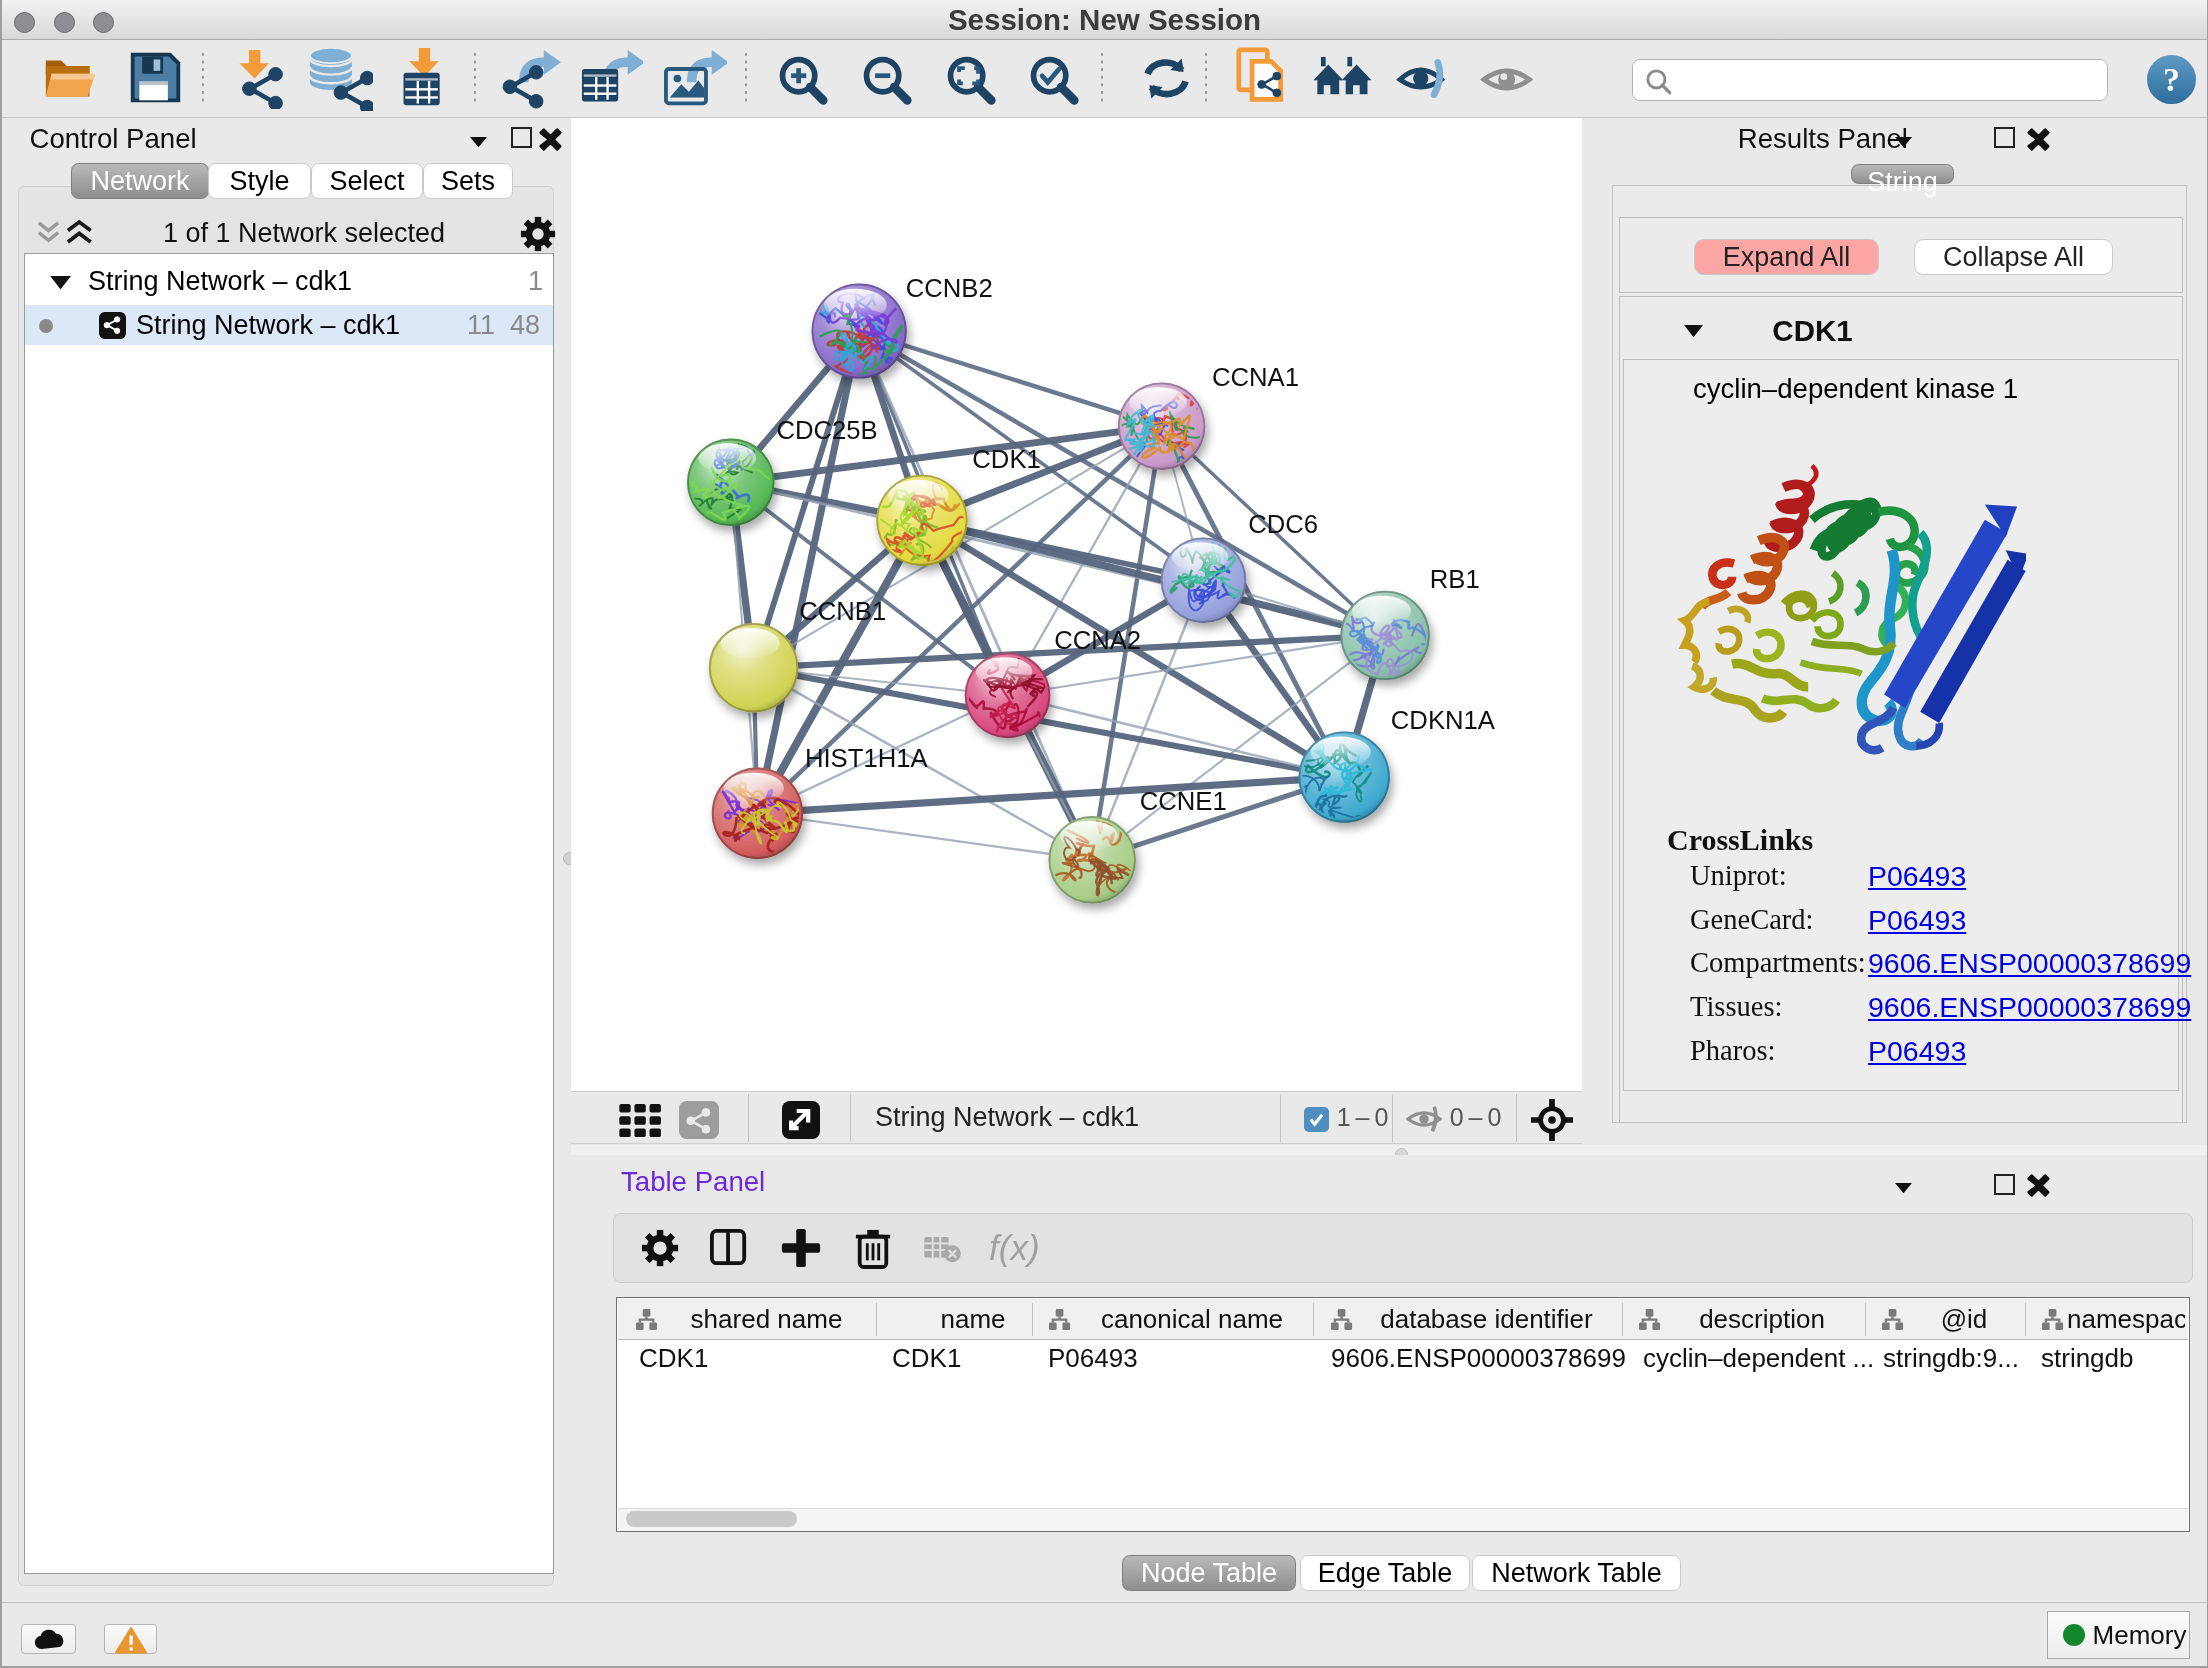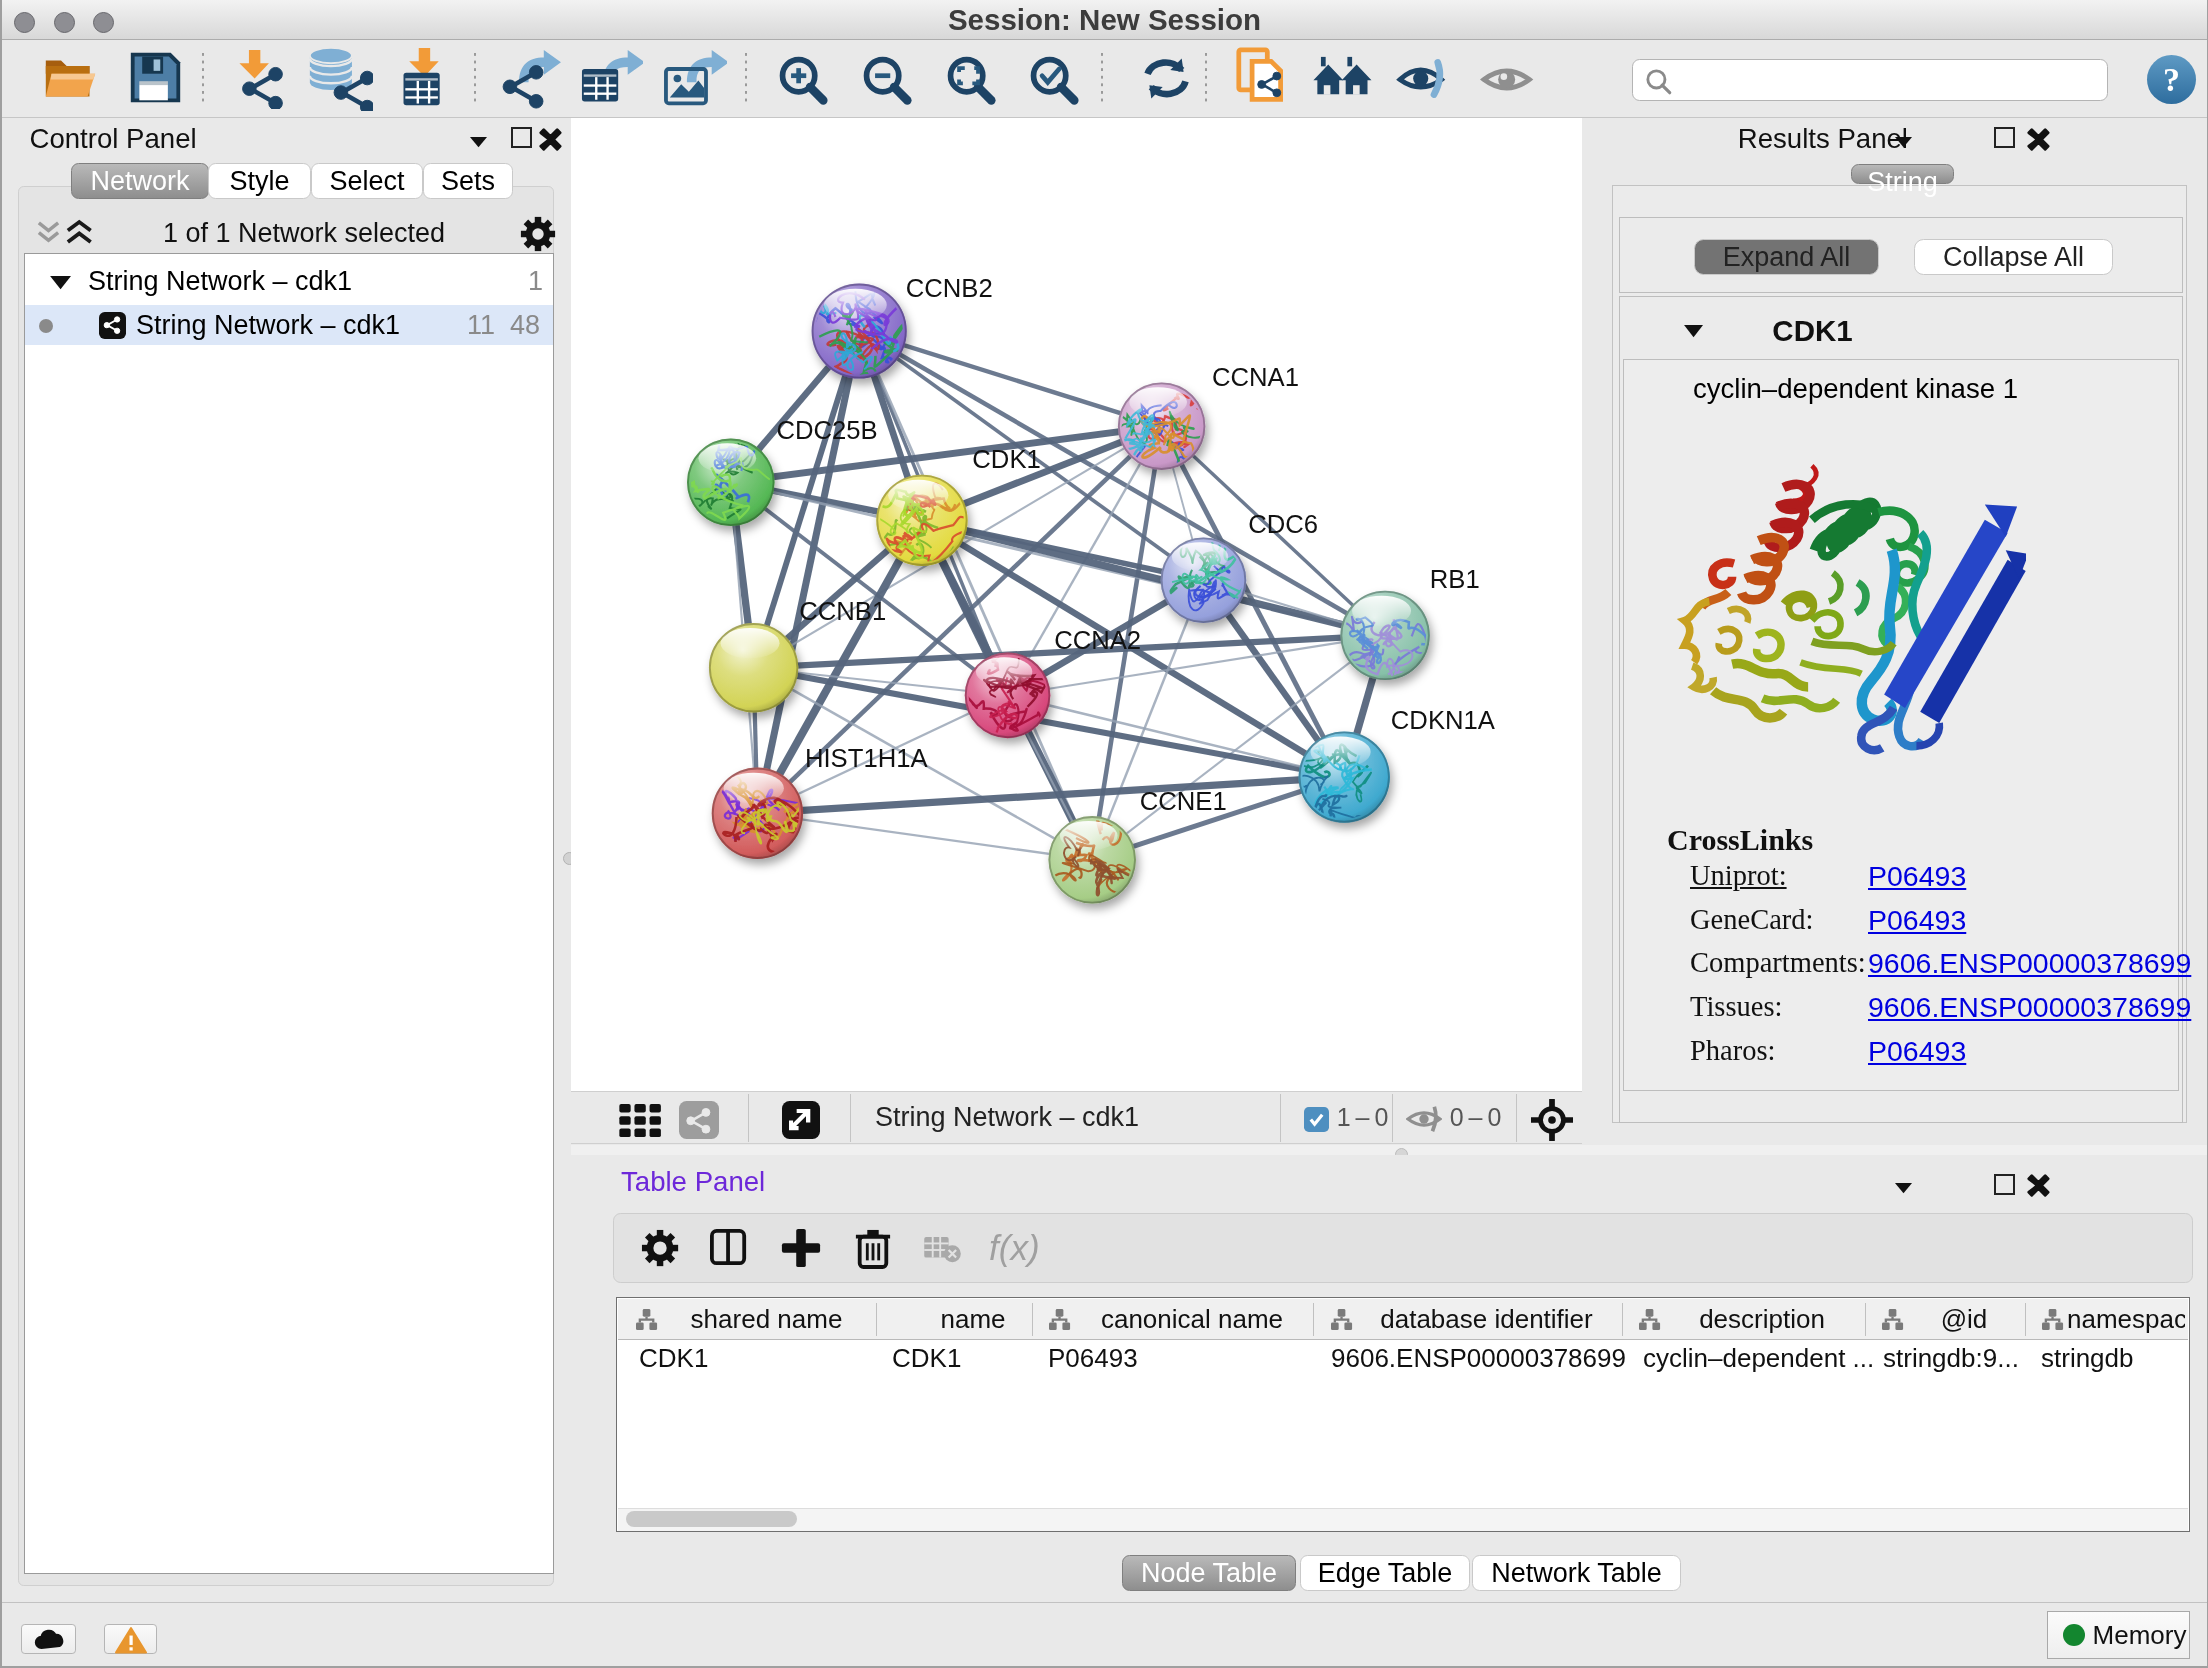--- a/index.html
+++ b/index.html
@@ -687,21 +687,21 @@
 <svg style="position:absolute;left:1893px;top:135px;" width="21" height="13.3" viewBox="0 0 22 14">
     <path d="M2 2 h18 l-9 11 z" fill="#111"></path>
   </svg>
 <div style="position:absolute;left:1994px;top:127px;width:21px;height:21px;border:2.9px solid #222;background:transparent;"></div>
 <svg style="position:absolute;left:2025px;top:126px;" width="25" height="27" viewBox="0 0 26 28">
     <path d="M4 7 L13 14 L4 21 L7 24 L14 17 L21 24 L24 21 L17 14 L24 7 L21 4 L14 11 L7 4 z" fill="#111" stroke="#111" stroke-width="3" stroke-linejoin="round"></path>
   </svg>
 <div style="position:absolute;left:1612px;top:185px;width:575px;height:938px;background:#ebebeb;border:1.9px solid #c2c2c2;"></div>
 <div class="gtab" style="position:absolute;left:1851px;top:164px;width:103px;height:20px;border-radius:7.6px;font-size:27px;line-height:34px;text-align:center;">String</div>
 <div style="position:absolute;left:1619px;top:217px;width:564px;height:76px;background:#ebebeb;border:1px solid #bdbdbd;"></div>
-<div style="position:absolute;left:1694px;top:239px;width:185px;height:36px;background:#737373;border:1px solid #c9c9c9;border-radius:9.5px;font-size:27px;line-height:34px;text-align:center;color:#222;">Expand All</div>
+<div style="position:absolute;left:1694px;top:239px;width:185px;height:36px;background:#fca5a5;border:1px solid #c9c9c9;border-radius:9.5px;font-size:27px;line-height:34px;text-align:center;color:#222;">Expand All</div>
 <div style="position:absolute;left:1914px;top:239px;width:199px;height:36px;background:#fff;border:1px solid #c9c9c9;border-radius:9.5px;font-size:27px;line-height:34px;text-align:center;color:#222;">Collapse All</div>
 <div style="position:absolute;left:1619px;top:296px;width:564px;height:827px;background:#ebebeb;border:1px solid #bdbdbd;"></div>
 <svg style="position:absolute;left:1682px;top:323px;" width="25" height="19" viewBox="0 0 26 20">
     <path d="M2 2 h20 l-10 13 z" fill="#111"></path>
   </svg>
 <div style="position:absolute;left:1741px;top:312px;width:143px;height:38px;font-size:29.5px;line-height:38px;text-align:center;white-space:nowrap;font-weight:bold;color:#111;">CDK1</div>
 <div style="position:absolute;left:1623px;top:359px;width:556px;height:732px;background:#ededed;border:1px solid #bdbdbd;"></div>
 <div style="position:absolute;left:1656px;top:365px;width:399px;height:32px;font-size:27.6px;line-height:32px;text-align:center;white-space:nowrap;color:#000000;margin-top:8px;">cyclin–dependent kinase 1</div>
 <svg style="position:absolute;left:1671px;top:459px;" width="355" height="304" viewBox="0 0 373 320">
     <path d="M148 7 C 158 16 150 26 136 30 C 146 36 140 44 128 44" fill="none" stroke="#c01818" stroke-width="5"></path>
@@ -736,21 +736,21 @@
     <path d="M136 214 c 26 10 48 4 64 12" fill="none" stroke="#8fae20" stroke-width="7"></path>
     <path d="M170 120 c 14 10 8 26 -4 30" fill="none" stroke="#5a9e28" stroke-width="7"></path>
     <path d="M224 248 L 330 64 L 354 78 L 246 262 z" fill="#2646c8"></path>
     <path d="M330 48 l 34 2 -12 32 z" fill="#2040c0"></path>
     <path d="M262 266 L 354 106 L 373 118 L 282 278 z" fill="#1632a8"></path>
     <path d="M352 96 l 24 4 -10 26 z" fill="#1632a8"></path>
     <path d="M234 262 c -10 18 -32 14 -34 30 c -2 12 12 18 22 12" fill="none" stroke="#3054b8" stroke-width="9"></path>
     <path d="M282 278 c 2 14 -10 24 -24 24" fill="none" stroke="#2644b0" stroke-width="8"></path>
   </svg>
 <div style="position:absolute;left:1667px;top:824px;width:285px;height:32px;font-size:30px;line-height:32px;text-align:left;white-space:nowrap;font-family:'Liberation Serif',serif;font-weight:bold;color:#111;">CrossLinks</div>
-<div style="position:absolute;left:1690px;top:860px;width:181px;height:32px;font-size:28.5px;line-height:32px;text-align:left;white-space:nowrap;font-family:'Liberation Serif',serif;color:#111;text-decoration:underline;">Uniprot:</div>
+<div style="position:absolute;left:1690px;top:860px;width:181px;height:32px;font-size:28.5px;line-height:32px;text-align:left;white-space:nowrap;font-family:'Liberation Serif',serif;color:#111;">Uniprot:</div>
 <div style="position:absolute;left:1868px;top:860px;width:323px;height:32px;font-size:28.5px;line-height:32px;text-align:left;white-space:nowrap;font-family:'Liberation Serif',serif;"><a class="lk">P06493</a></div>
 <div style="position:absolute;left:1690px;top:904px;width:181px;height:32px;font-size:28.5px;line-height:32px;text-align:left;white-space:nowrap;font-family:'Liberation Serif',serif;color:#111;">GeneCard:</div>
 <div style="position:absolute;left:1868px;top:904px;width:323px;height:32px;font-size:28.5px;line-height:32px;text-align:left;white-space:nowrap;font-family:'Liberation Serif',serif;"><a class="lk">P06493</a></div>
 <div style="position:absolute;left:1690px;top:947px;width:181px;height:32px;font-size:28.5px;line-height:32px;text-align:left;white-space:nowrap;font-family:'Liberation Serif',serif;color:#111;">Compartments:</div>
 <div style="position:absolute;left:1868px;top:947px;width:323px;height:32px;font-size:28.5px;line-height:32px;text-align:left;white-space:nowrap;font-family:'Liberation Serif',serif;"><a class="lk">9606.ENSP00000378699</a></div>
 <div style="position:absolute;left:1690px;top:991px;width:181px;height:32px;font-size:28.5px;line-height:32px;text-align:left;white-space:nowrap;font-family:'Liberation Serif',serif;color:#111;">Tissues:</div>
 <div style="position:absolute;left:1868px;top:991px;width:323px;height:32px;font-size:28.5px;line-height:32px;text-align:left;white-space:nowrap;font-family:'Liberation Serif',serif;"><a class="lk">9606.ENSP00000378699</a></div>
 <div style="position:absolute;left:1690px;top:1035px;width:181px;height:32px;font-size:28.5px;line-height:32px;text-align:left;white-space:nowrap;font-family:'Liberation Serif',serif;color:#111;">Pharos:</div>
 <div style="position:absolute;left:1868px;top:1035px;width:323px;height:32px;font-size:28.5px;line-height:32px;text-align:left;white-space:nowrap;font-family:'Liberation Serif',serif;"><a class="lk">P06493</a></div>
 <div style="position:absolute;left:571px;top:1155px;width:1638px;height:447px;background:#e9e9e9;"></div>

